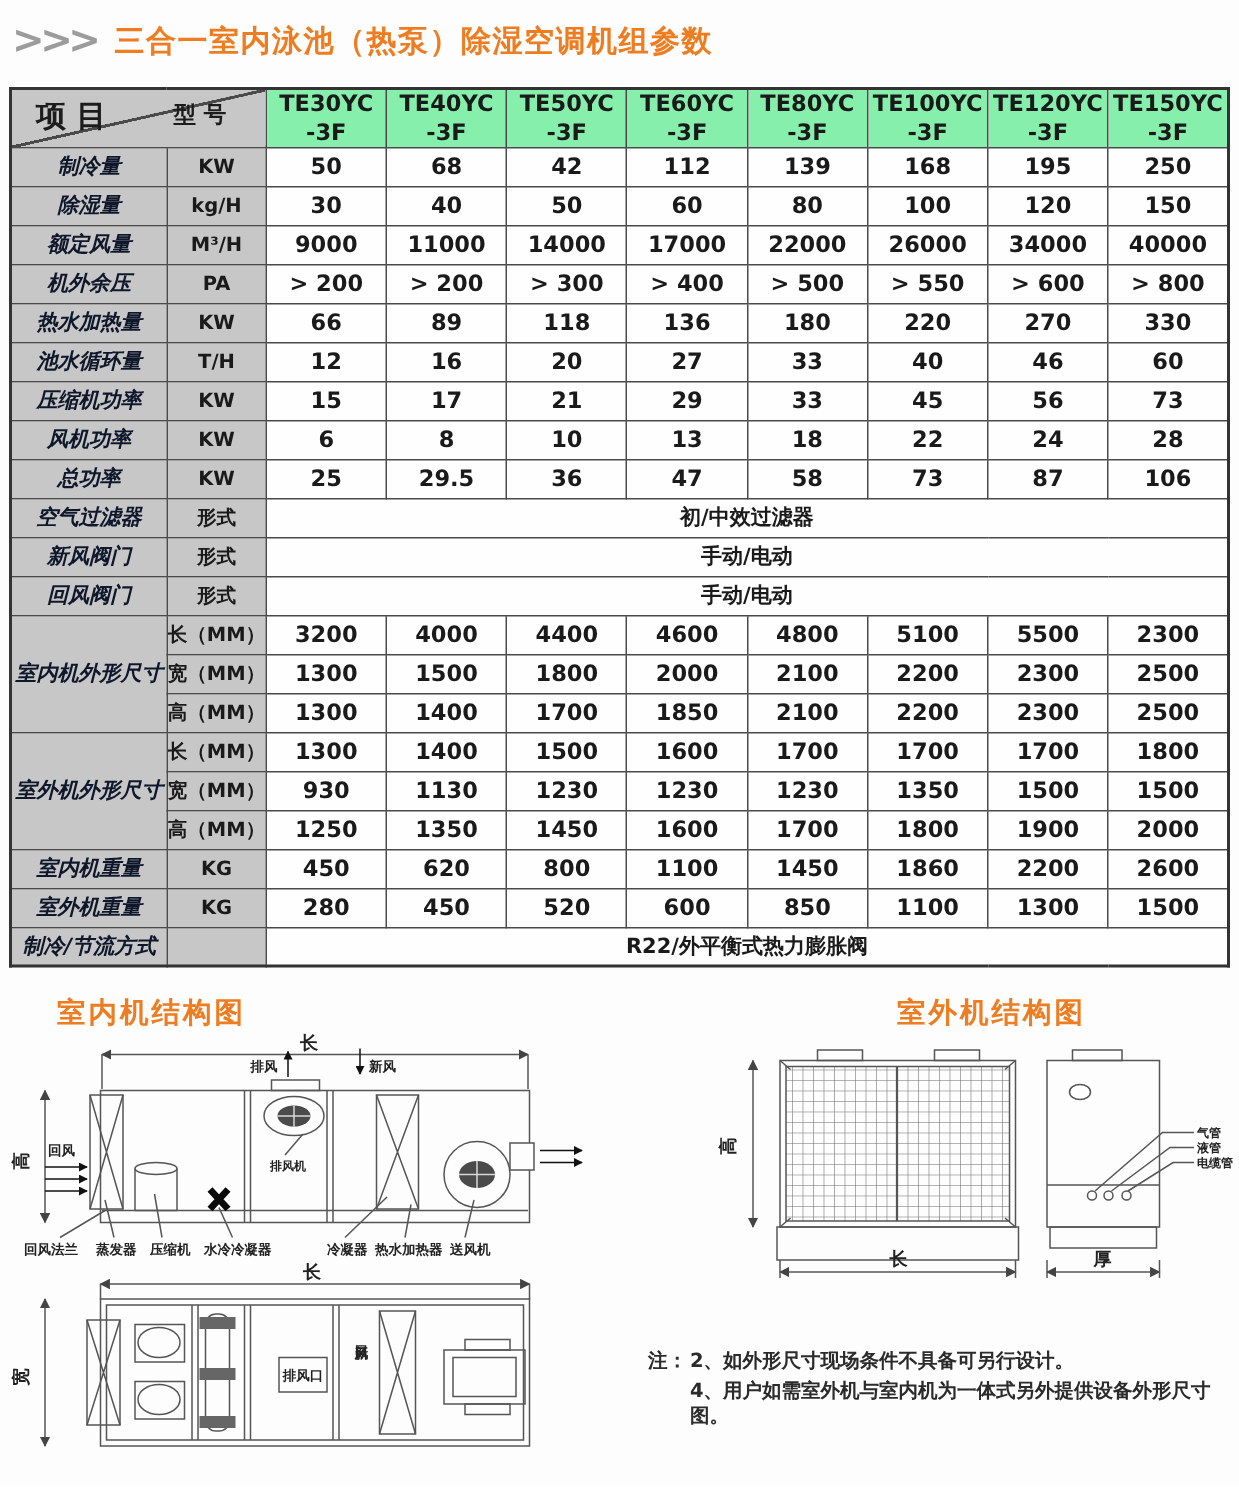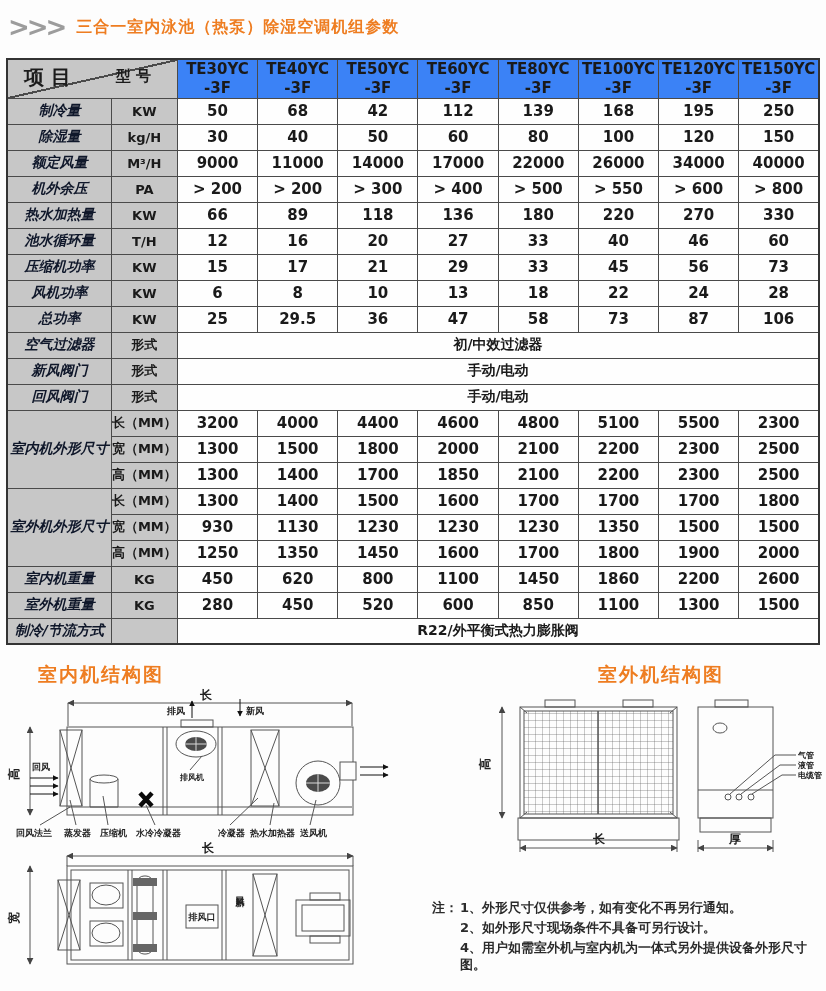--- a/index.html
+++ b/index.html
@@ -7,31 +7,31 @@
   body {
     width:826px; height:991px; background:#ffffff;
     font-family:"DejaVu Sans","Liberation Sans",sans-serif;
     color:#1c1c1c;
   }
   .page { position:relative; width:826px; height:991px; overflow:hidden; background:#fdfdfd; }
 
   
   .page-header { position:absolute; top:14px; left:8px; display:flex; align-items:center; gap:12px; }
   .chevrons { color:#9c9c9c; font-size:26px; font-weight:bold; letter-spacing:-3px; line-height:1; }
-  .page-title { color:#ee7d21; font-size:16px; font-weight:bold; letter-spacing:1px; line-height:1; margin:0; }
+  .page-title { color:#ee7d21; font-size:20px; font-weight:bold; letter-spacing:1px; line-height:1; margin:0; }
 
   
   #spec-table {
     position:absolute; top:58px; left:6px;
     border-collapse:collapse; table-layout:fixed; width:814px;
     border:2px solid #333;
     padding-left:29px;
   }
   #spec-table td { border:1px solid #4a4a4a; padding:0; text-align:center; vertical-align:middle; overflow:hidden; }
-  #spec-table .hcell { background:#3b82f6; height:36px; font-weight:bold; font-size:15px; line-height:1.25; color:#1a1a1a; }
+  #spec-table .hcell { background:#86efac; height:36px; font-weight:bold; font-size:15px; line-height:1.25; color:#1a1a1a; }
   #spec-table .label { background:#c7c7c7; font-weight:bold; font-size:14px; color:#0f172a;font-style:italic; }
   #spec-table .unit  { background:#c7c7c7; font-weight:bold; font-size:13px; color:#1a1a1a; }
   #spec-table tbody tr { height:26px; }
   #spec-table .val { background:#fefefe; font-size:15px; font-weight:bold; color:#1a1a1a; }
   #spec-table .spanval { font-size:14px; }
   .corner {
     position:relative;
     background:linear-gradient(to bottom right, rgba(0,0,0,0) calc(50% - 1px), #4a4a4a calc(50% - 1px), #4a4a4a calc(50% + 1px), rgba(0,0,0,0) calc(50% + 1px)) #c7c7c7;
   }
   .corner-model { position:absolute; top:7px; right:26px; font-weight:bold; font-size:15px; }
@@ -502,19 +502,18 @@
     <text class="dimtext" x="163" y="151">长</text>
     <text class="dimtext" x="299" y="151">厚</text>
     <text class="tinytext" x="368" y="66">气管</text>
     <text class="tinytext" x="368" y="76">液管</text>
     <text class="tinytext" x="368" y="86">电缆管</text>
   </svg>
 
   <div class="notes">
     <div class="notes-prefix">注：</div>
     <div class="notes-items">
-      <div class="note-item">1、外形尺寸仅供参考，如有变化不再另行通知。</div>
       <div class="note-item">2、如外形尺寸现场条件不具备可另行设计。</div>
       <div class="note-item">4、用户如需室外机与室内机为一体式另外提供设备外形尺寸图。</div>
     </div>
   </div>
 
 </div>
 
 </body></html>

